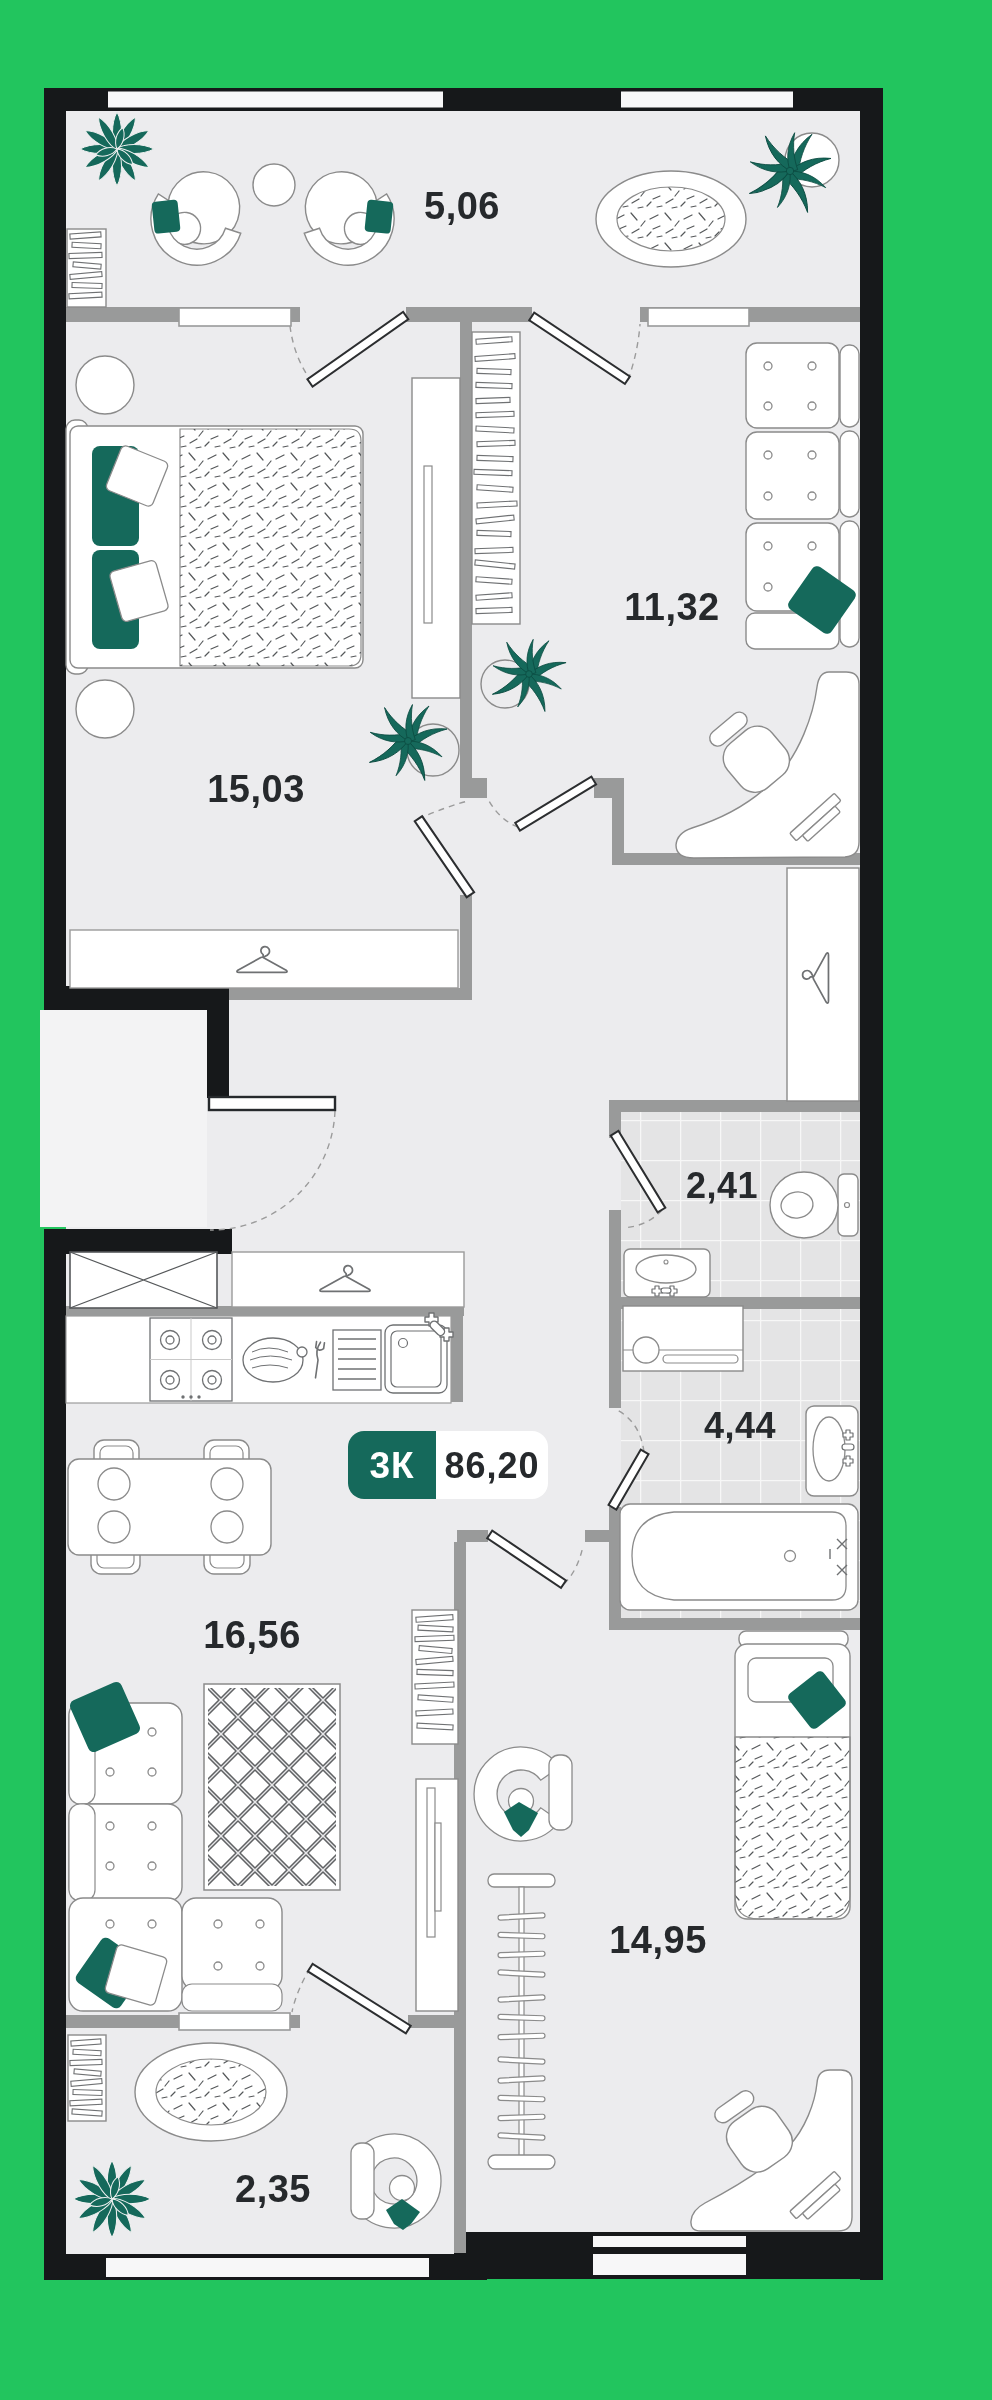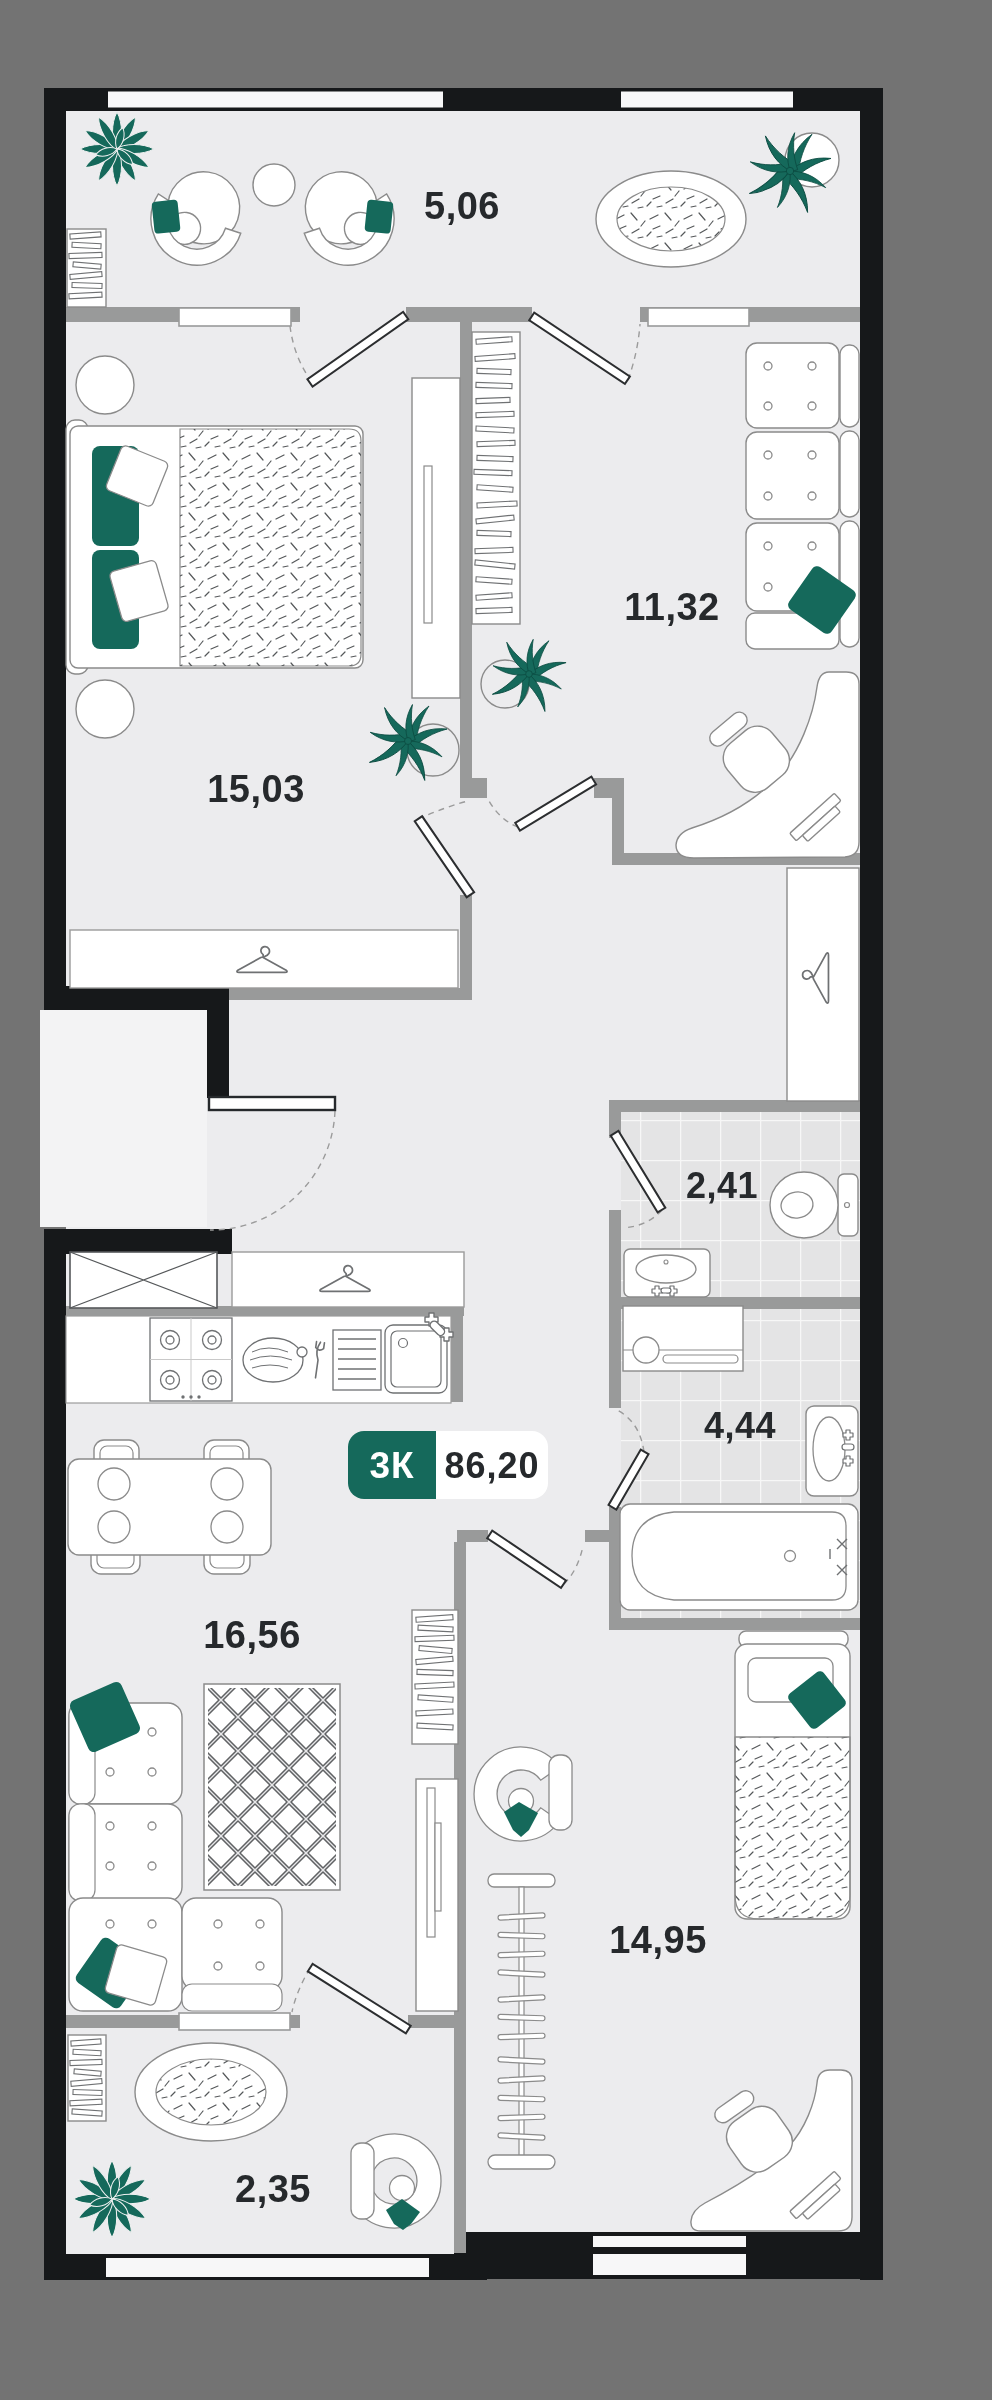--- a/index.html
+++ b/index.html
@@ -1,16 +1,16 @@
 <!DOCTYPE html>
 <html><head>
 <meta charset="utf-8">
 <style>
 html,body{margin:0;padding:0;background:#f3f3f4;}
-#plan{position:relative;width:992px;height:2400px;background:#737373;overflow:hidden;
+#plan{position:relative;width:992px;height:2400px;background:#22c55e;overflow:hidden;
 font-family:"Liberation Sans", sans-serif;}
 svg text{font-family:"Liberation Sans", sans-serif;}
 </style>
 </head>
 <body>
 <div id="plan">
 <svg width="992" height="2400" viewBox="0 0 992 2400">
 <defs>
 <pattern id="tile" width="40" height="40" patternUnits="userSpaceOnUse">
  <rect width="40" height="40" fill="#e4e4e5"></rect>

